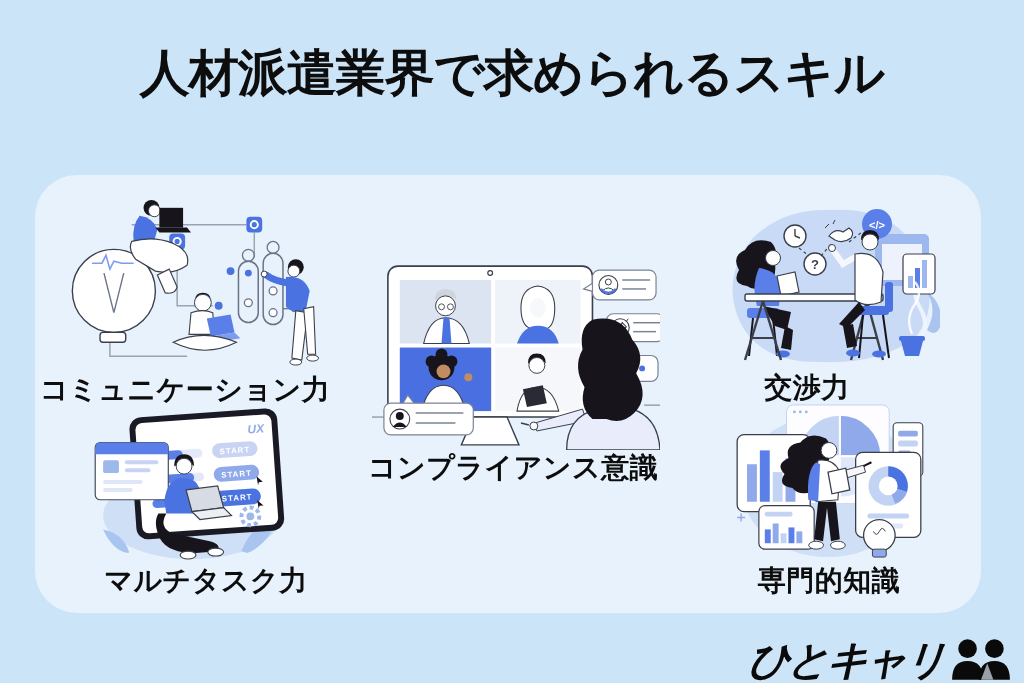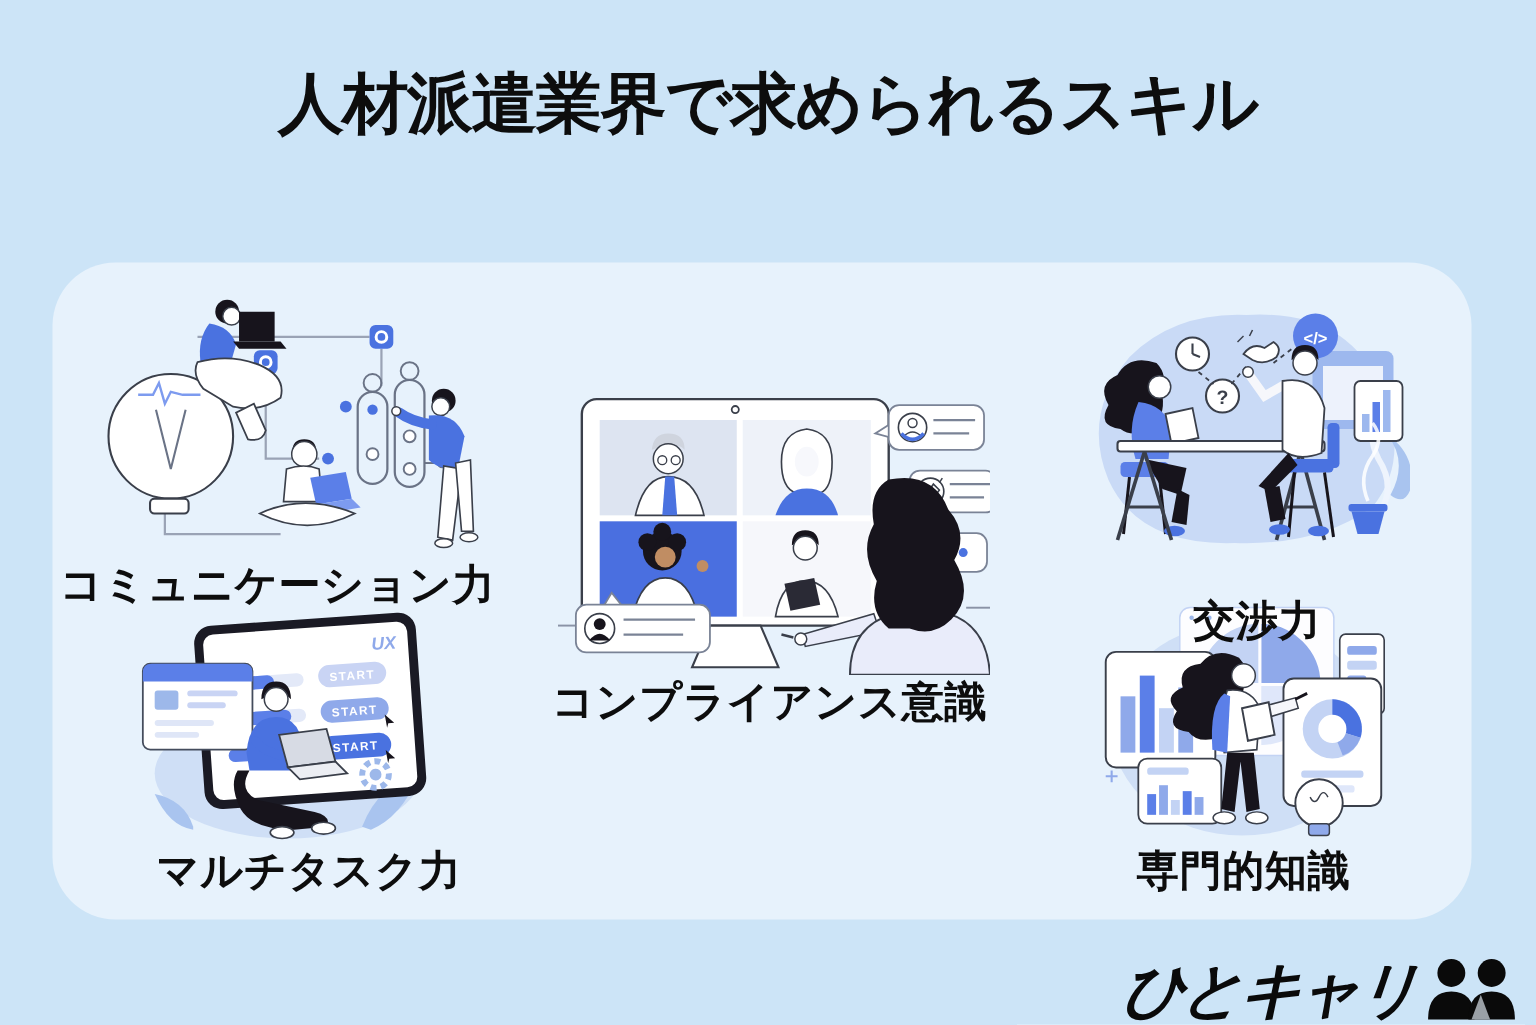--- a/index.html
+++ b/index.html
@@ -5,36 +5,36 @@
   html,body{margin:0;padding:0;}
   body{
     width:1024px;height:683px;position:relative;overflow:hidden;
     background:#cce4f7;
     font-family:"Liberation Sans","DejaVu Sans",sans-serif;
     color:#0d0d0d;
   }
   .canvas{position:absolute;inset:0;}
   .title{
     position:absolute;left:8px;top:40px;width:1008px;height:96px;
-    font-size:44px;font-weight:900;letter-spacing:-1px;
+    font-size:50px;font-weight:900;letter-spacing:-1px;
     text-align:center;white-space:nowrap;color:#0d0d0d;
   }
   .panel{
     position:absolute;left:35px;top:175px;width:946px;height:438px;
     background:#e7f2fc;border-radius:42px;
   }
   .illus{position:absolute;}
   .illus svg{display:block;width:100%;height:100%;}
   .skill-label{
     position:absolute;font-size:28px;font-weight:800;text-align:center;
     letter-spacing:0.5px;white-space:nowrap;color:#0d0d0d;
   }
   .lbl-communication{left:35px;top:371px;width:300px;}
   .lbl-compliance{left:363px;top:449px;width:300px;text-align:center;}
-  .lbl-negotiation{left:753px;top:369px;width:170px;margin-top:26px;}
+  .lbl-negotiation{left:722px;top:369px;width:170px;}
   .lbl-multitask{left:96px;top:562px;width:220px;}
   .lbl-expertise{left:744px;top:562px;width:170px;}
   .il-communication{left:62px;top:192px;width:258px;height:178px;}
   .il-compliance{left:372px;top:256px;width:288px;height:194px;}
   .il-negotiation{left:718px;top:198px;width:222px;height:170px;}
   .il-multitask{left:93px;top:403px;width:198px;height:158px;}
   .il-expertise{left:728px;top:403px;width:200px;height:158px;}
   .logo{
     position:absolute;right:12px;top:633px;height:48px;
     display:flex;align-items:flex-end;gap:6px;

